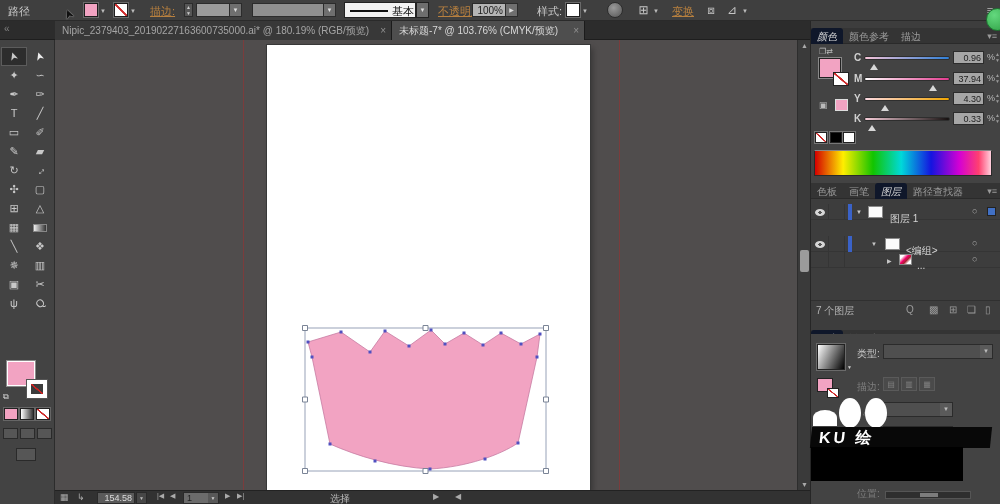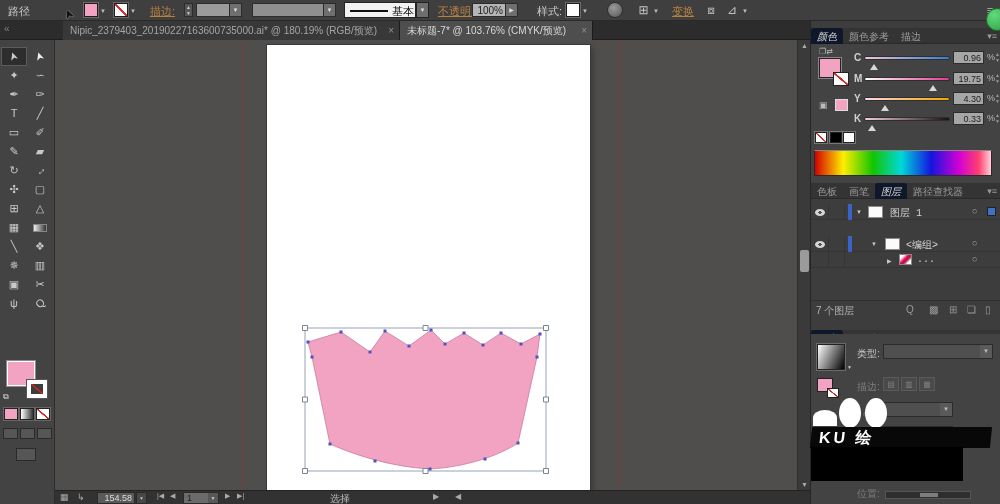--- a/index.html
+++ b/index.html
@@ -22,21 +22,21 @@
   #brush-combo { position:absolute; left:344px; top:2px; width:72px; height:16px; background:#f2f2f2; border:1px solid #222; }
   #brush-combo .line { position:absolute; left:5px; top:7px; width:38px; height:2px; background:#111; }
   #brush-combo .bt { position:absolute; left:47px; top:1px; font-size:11px; color:#111; }
   #brush-dd { position:absolute; left:416px; top:2px; width:13px; height:16px; background:#6e6e6e; border:1px solid #222; color:#ddd; font-size:6px; text-align:center; line-height:15px; }
   .cbtn { position:absolute; top:2px; height:16px; color:#c5c5c5; font-size:12px; line-height:16px; text-align:center; }
   #globe-icon { left:607px; width:16px; border-radius:50%; background:radial-gradient(circle at 40% 35%, #9a9a9a, #555); border:1px solid #2d2d2d; }
   #dock-collapse { left:982px; width:16px; font-size:11px; color:#bbb; }
 
   
   #tab-bar { position:absolute; left:0; top:21px; width:810px; height:19px; background:#2c2c2c; border-bottom:1px solid #1e1e1e; }
-  .doc-tab { position:absolute; top:0; height:19px; font-size:10px; line-height:19px; padding:0 18px 0 7px; border-right:1px solid #1b1b1b; white-space:nowrap; overflow:hidden;margin-left:8px; }
+  .doc-tab { position:absolute; top:0; height:19px; font-size:10px; line-height:19px; padding:0 18px 0 7px; border-right:1px solid #1b1b1b; white-space:nowrap; overflow:hidden; }
   .doc-tab .close { position:absolute; right:5px; top:0; color:#909090; font-size:10px; }
   #tab-0 { left:55px; width:337px; background:#383838; color:#a5a5a5; }
   #tab-1 { left:392px; width:193px; background:#4e4e4e; color:#d8d8d8; }
   #tab-overflow { position:absolute; left:4px; top:2px; color:#808080; font-size:10px; }
 
   
   #toolbar { position:absolute; left:0; top:40px; width:55px; height:464px; background:#434343; border-right:1px solid #2c2c2c; }
   #tools { position:absolute; left:1px; top:7px; display:grid; grid-template-columns:26px 26px; grid-auto-rows:19px; }
   .tool { position:relative; text-align:center; color:#c8c8c8; font-size:11px; line-height:19px; }
   .tool.on { background:#2d2d2d; box-shadow:inset 0 0 0 1px #5c5c5c; }
@@ -98,21 +98,21 @@
 
   
   .lrow { position:absolute; left:0; width:190px; height:16px; border-bottom:1px solid #353535; }
   .lrow .eye { position:absolute; left:4px; top:5px; width:10px; height:7px; border-radius:50%; background:radial-gradient(circle,#555 0 25%,#d6d6d6 26%); }
   .lcol { position:absolute; top:0; width:1px; height:16px; background:#353535; }
   .lbar { position:absolute; left:37px; top:0; width:4px; height:16px; background:#3a62c8; }
   .lrow .tri { position:absolute; font-size:6px; color:#c5c5c5; top:5px; }
   .thumb { position:absolute; top:2px; width:15px; height:12px; background:#fbfbfb; border:1px solid #8a8a8a; }
   .thumb.pink { background:#f0a8c4; }
   .thumb.img { background:linear-gradient(135deg,#fff 20%,#e06 45%,#a23 60%,#fff 80%); }
-  .lrow .lname { position:absolute; top:2px; color:#d5d5d5;font-family:Liberation Mono, monospace; }
+  .lrow .lname { position:absolute; top:8px; color:#d5d5d5; }
   .lrow .target { position:absolute; left:161px; top:2px; color:#a8a8a8; font-size:9px; }
   .lrow .selsq { position:absolute; left:176px; top:3px; width:9px; height:9px; background:#4170c4; border:1px solid #222; }
   #layers-footer { position:absolute; left:0; top:101px; width:190px; height:18px; border-top:1px solid #303030; background:#3d3d3d; }
   #layers-footer .cnt { position:absolute; left:5px; top:3px; color:#b5b5b5; }
   #layers-footer .fi { position:absolute; top:3px; color:#9a9a9a; font-size:10px; }
 
   
   #grad-thumb { position:absolute; left:6px; top:10px; width:28px; height:26px; background:linear-gradient(115deg,#fff,#000); border:1px solid #222; box-shadow:0 0 0 1px #6a6a6a; }
   .gl { position:absolute; color:#c5c5c5; }
   .gl.dim { color:#7e7e7e; }
@@ -279,21 +279,21 @@
         <span class="track tr-c"></span>
         <span class="handle" style="left:calc(53px + 3%)"></span>
         <span class="vbox">0.96</span>
         <span class="pct">%</span>
         <span class="spin">▲<br>▼</span>
       </div>
       <div class="crow" style="top:27px">
         <span class="ch">M</span>
         <span class="track tr-m"></span>
         <span class="handle" style="left:calc(53px + 34%)"></span>
-        <span class="vbox">19.75</span>
+        <span class="vbox">37.94</span>
         <span class="pct">%</span>
         <span class="spin">▲<br>▼</span>
       </div>
       <div class="crow" style="top:47px">
         <span class="ch">Y</span>
         <span class="track tr-y"></span>
         <span class="handle" style="left:calc(53px + 9%)"></span>
         <span class="vbox">4.30</span>
         <span class="pct">%</span>
         <span class="spin">▲<br>▼</span>

